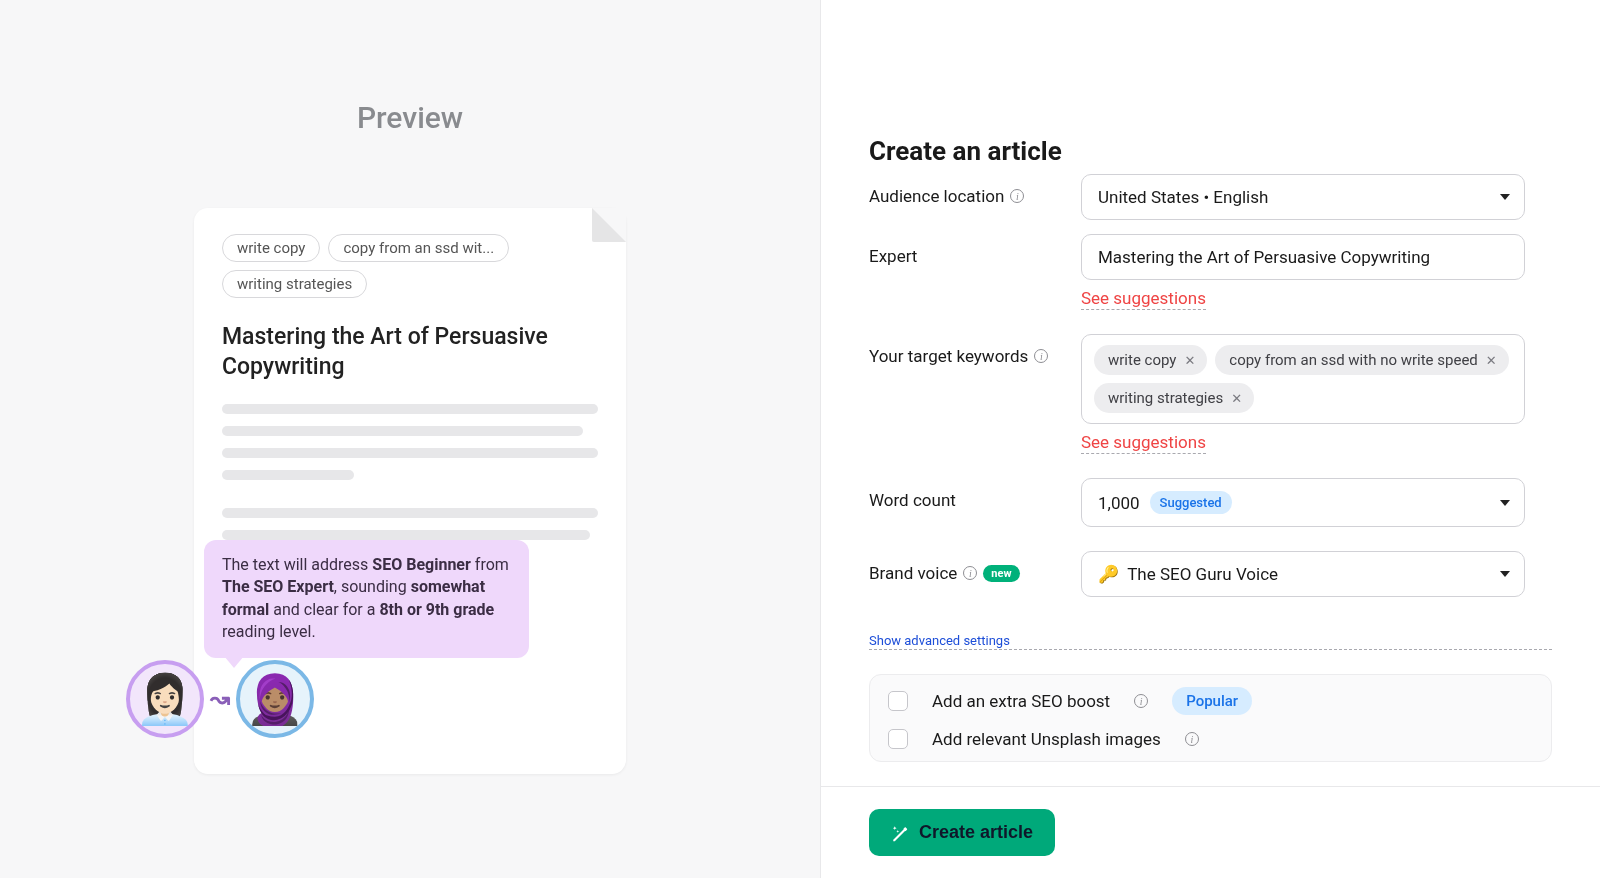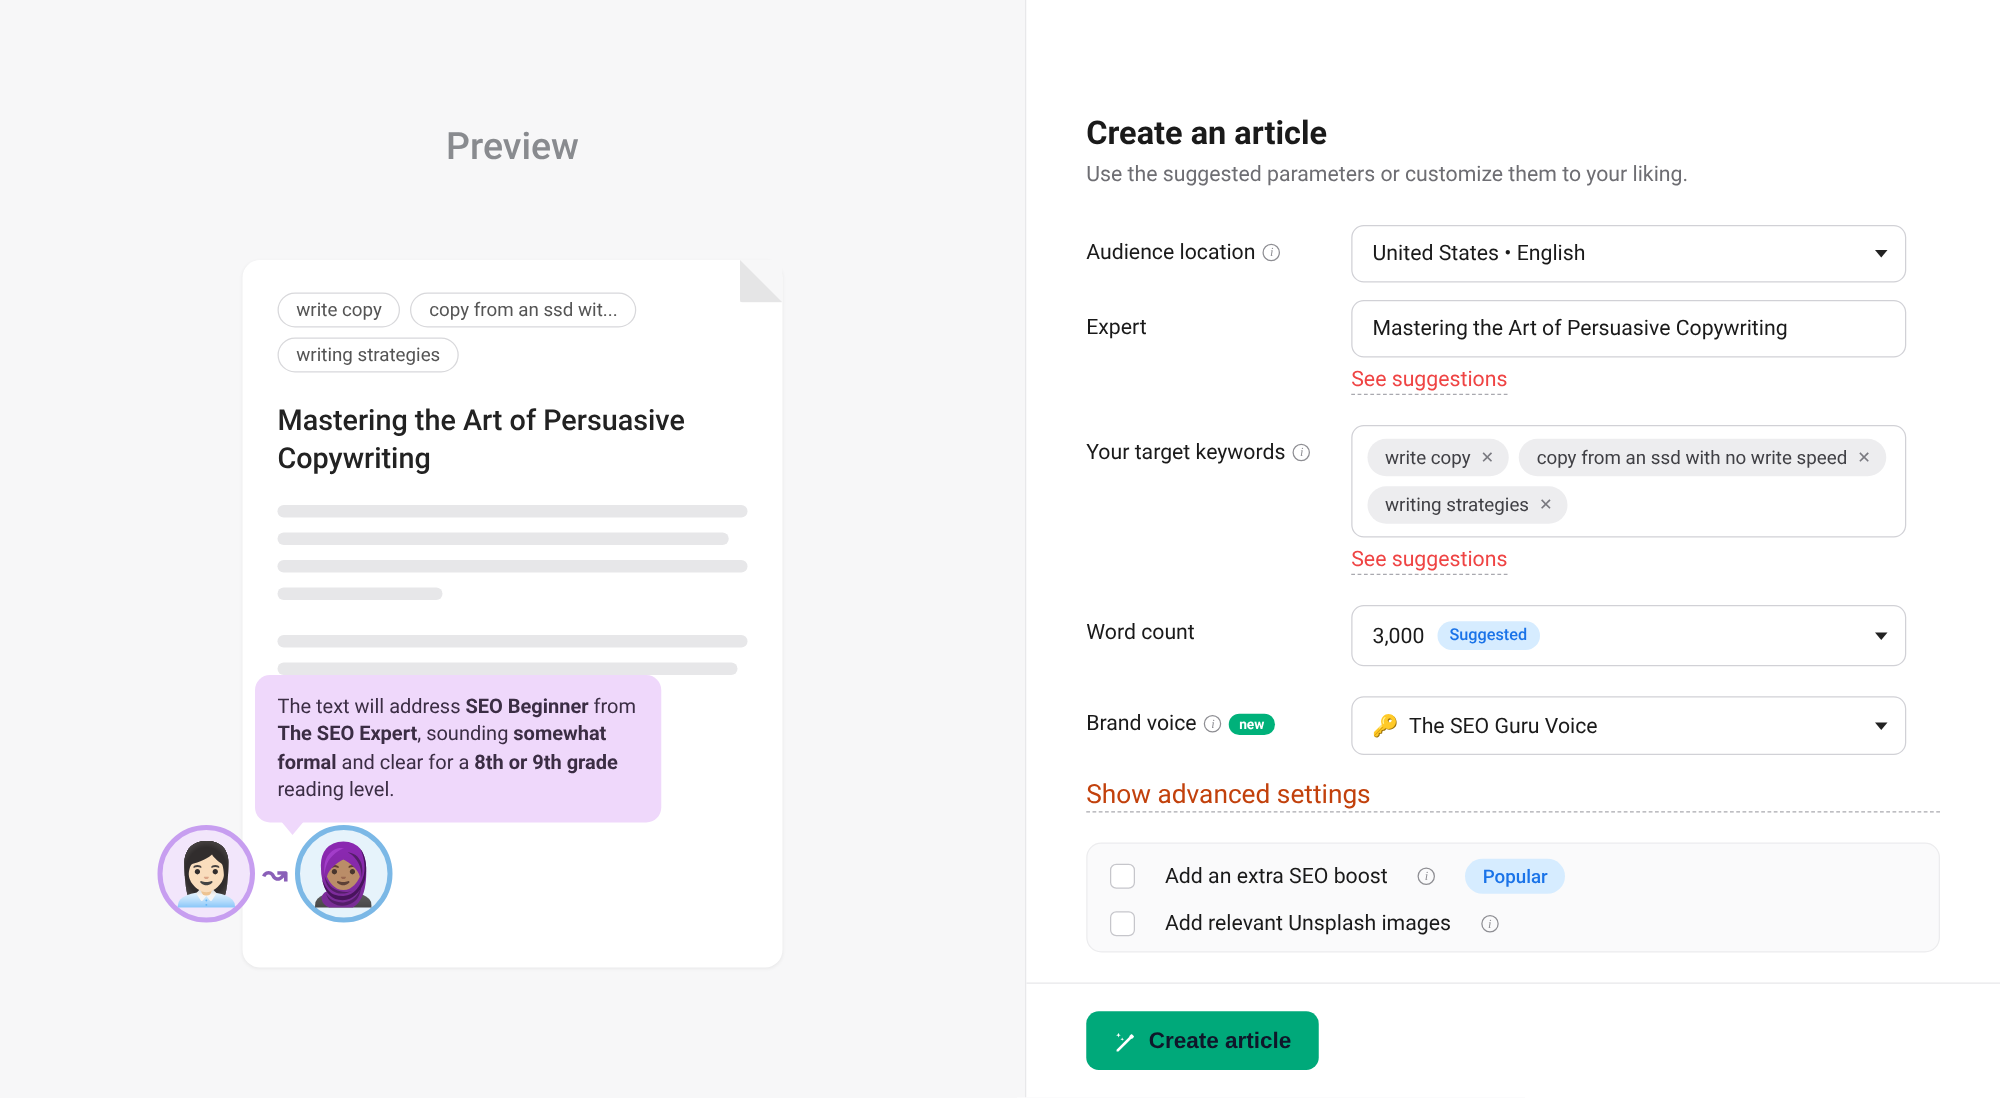--- a/index.html
+++ b/index.html
@@ -250,26 +250,26 @@
   .new-badge {
     background: #00b17a;
     color: #fff;
     font-size: 11px;
     font-weight: 700;
     padding: 2px 8px;
     border-radius: 999px;
   }
   .brand-select .emoji { margin-right: 8px; }
   .adv-link {
-    font-size: 21px;
-    color: #c2410c;
+    font-size: 13px;
+    color: #1d4ed8;
     border-bottom: 1px dashed #a9a9af;
     cursor: pointer;
     display: inline-block;
-    margin: 6px 0 24px;
+    margin: 22px 0 24px;
     padding-bottom: 1px;
   }
   .options-box {
     border: 1px solid #ececee;
     background: #fafafb;
     border-radius: 12px;
     padding: 12px 18px;
     display: flex;
     flex-direction: column;
     gap: 14px;
@@ -354,21 +354,20 @@
           <div class="avatar from">👩🏻‍💼</div>
           <div class="arrow-between">↝</div>
           <div class="avatar to">🧕🏽</div>
         </div>
       </div>
     </div>
   </div>
 
   <div class="right">
     <h1>Create an article</h1>
-    <div class="sub">Use the suggested parameters or customize them to your liking.</div>
 
     <div class="form-row">
       <div class="form-label">
         <span>Audience location</span>
         <span class="info-icon">i</span>
       </div>
       <div class="form-control-wrap">
         <div class="select">
           <span>United States • English</span>
           <span class="chevron"></span>
@@ -411,21 +410,21 @@
         <span class="suggest-link">See suggestions</span>
       </div>
     </div>
 
     <div class="form-row" style="margin-top:10px;">
       <div class="form-label">
         <span>Word count</span>
       </div>
       <div class="form-control-wrap">
         <div class="word-select">
-          <span class="wc-val">3,000</span>
+          <span class="wc-val">1,000</span>
           <span class="sugg-badge">Suggested</span>
           <span class="chevron"></span>
         </div>
       </div>
     </div>
 
     <div class="form-row" style="margin-top:10px;">
       <div class="form-label">
         <span>Brand voice</span>
         <span class="info-icon">i</span>

